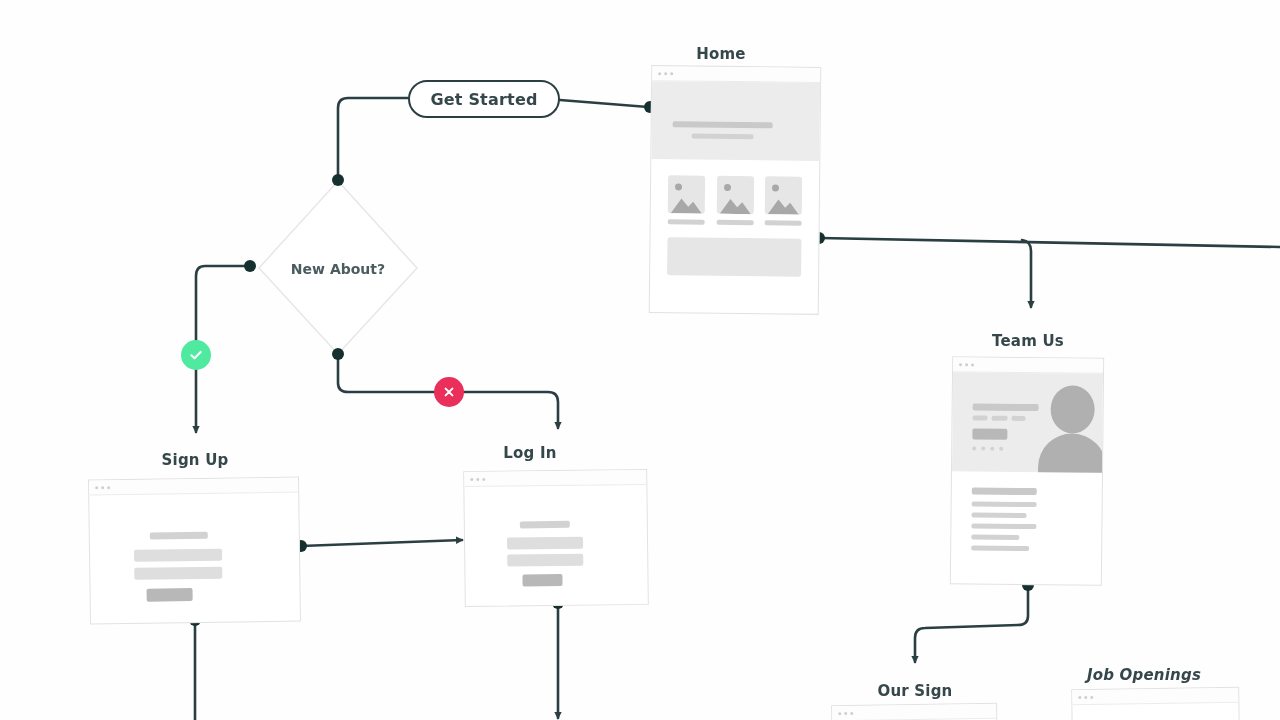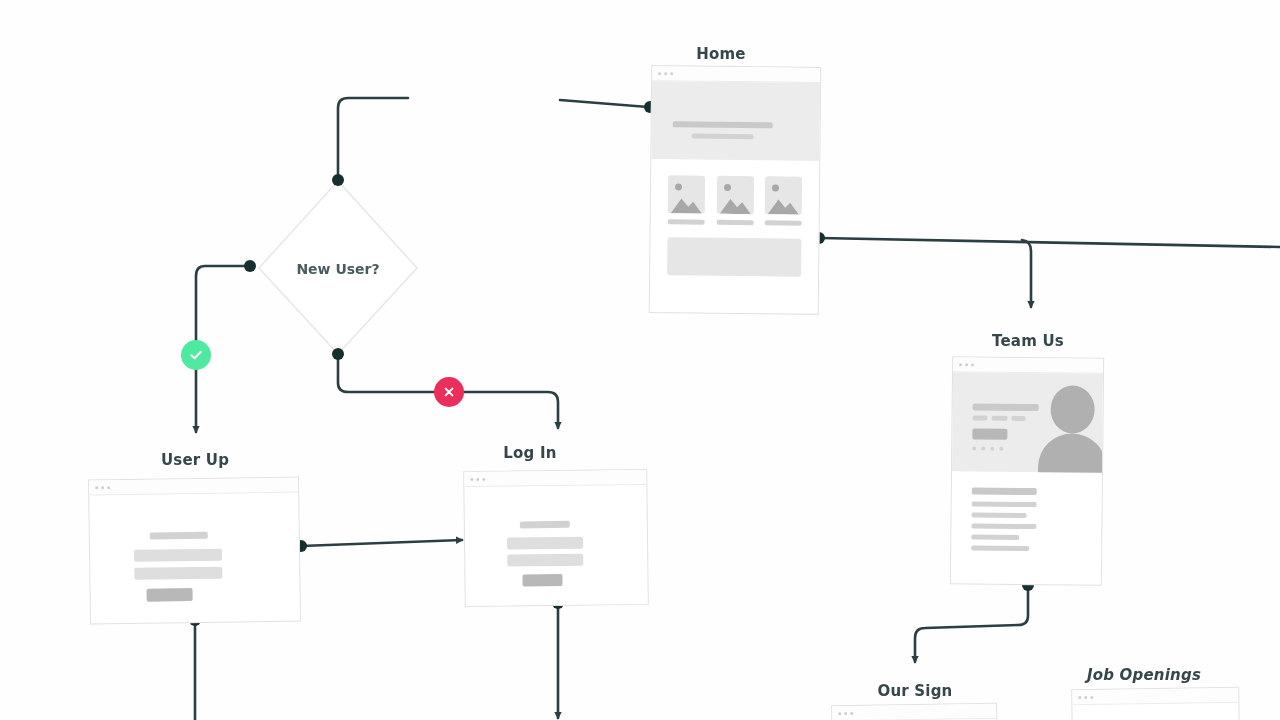--- a/index.html
+++ b/index.html
@@ -174,22 +174,25 @@
       <circle cx="338" cy="354" r="6"></circle>
       <circle cx="650" cy="107" r="6"></circle>
       <circle cx="819" cy="238" r="6"></circle>
       <circle cx="301" cy="546" r="6"></circle>
       <circle cx="195" cy="620" r="6"></circle>
       <circle cx="558" cy="603" r="6"></circle>
       <circle cx="1028" cy="585" r="6"></circle>
     </g>
   </svg>
 
-  <div class="diamond-label" style="left:338px; top:269px;">New User?</div>
-
+  <div class="diamond-label" style="left:338px; top:269px;">New About?</div>
+
+  <div class="pill" style="left:408px; top:80px; width:152px; height:38px;">
+    <span>Get Started</span>
+  </div>
 
   <div class="badge" style="left:196px; top:355px; width:30px; height:30px; background:#4fe9a0;">
     <svg width="16" height="16" viewBox="0 0 16 16">
       <path d="M3.4 8.3 L6.5 11.2 L12.6 4.9" fill="none" stroke="#ffffff" stroke-width="2.1" stroke-linecap="round" stroke-linejoin="round"></path>
     </svg>
   </div>
   <div class="badge" style="left:449px; top:392px; width:30px; height:30px; background:#ea2f5b;">
     <svg width="14" height="14" viewBox="0 0 14 14">
       <path d="M3.6 3.6 L10.4 10.4 M10.4 3.6 L3.6 10.4" fill="none" stroke="#ffffff" stroke-width="2" stroke-linecap="round"></path>
     </svg>
@@ -253,21 +256,21 @@
         <div class="bar blk" style="left:20px; top:16px; width:65px; height:7px;"></div>
         <div class="bar-md blk" style="left:20px; top:30px; width:65px; height:5px;"></div>
         <div class="bar-md blk" style="left:20px; top:41px; width:55px; height:5px;"></div>
         <div class="bar-md blk" style="left:20px; top:52px; width:65px; height:5px;"></div>
         <div class="bar-md blk" style="left:20px; top:63px; width:48px; height:5px;"></div>
         <div class="bar-md blk" style="left:20px; top:74px; width:58px; height:5px;"></div>
       </div>
     </div>
   </div>
 
-  <div class="node-label" style="left:195px; top:451px;">User Up</div>
+  <div class="node-label" style="left:195px; top:451px;">Sign Up</div>
   <div class="card" style="left:89px; top:478px; width:211px; height:145px; transform:rotate(-0.8deg);">
     <div class="card-bar">
       <span class="dot3"></span>
       <span class="dot3"></span>
       <span class="dot3"></span>
     </div>
     <div class="card-body" style="height:130px; position:relative;">
       <div class="bar-md blk" style="left:60px; top:38px; width:58px; height:7px;"></div>
       <div class="bar-lt blk" style="left:44px; top:55px; width:88px; height:12px;"></div>
       <div class="bar-lt blk" style="left:44px; top:73px; width:88px; height:12px;"></div>

